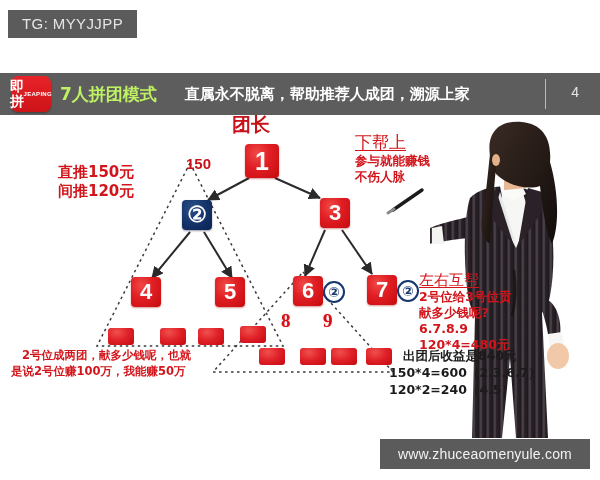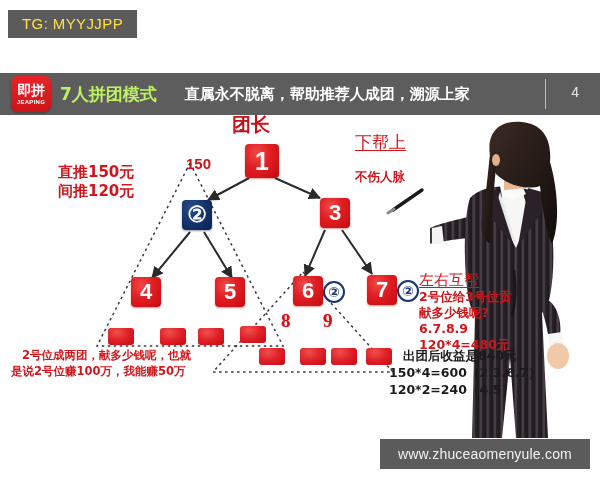--- a/index.html
+++ b/index.html
@@ -13,40 +13,40 @@
     position: relative;
     width: 600px; height: 480px;
     background: #ffffff;
     overflow: hidden;
   }
 
   
   .tg-badge {
     position: absolute; left: 8px; top: 10px;
     background: #5b5b5b;
-    color: #fde047;
+    color: #e5e5e5;
     font-size: 15px;
     padding: 5px 14px 6px 14px;
     letter-spacing: 0.4px;
     white-space: nowrap;
   }
 
   
   .header {
     position: absolute; left: 0; top: 73px;
     width: 600px; height: 42px;
     background: #5d5d5d;
     display: flex; align-items: center;
   }
   .logo {
     width: 40px; height: 36px;
     margin-left: 11px;
     background: linear-gradient(180deg,#e8232a 0%, #cc1418 100%);
     border-radius: 7px;
-    display: flex; flex-direction: column;
+    display: flex; flex-direction: row;
     align-items: center; justify-content: center;
     flex: 0 0 auto;
     box-shadow: 0 1px 2px rgba(0,0,0,.35);
   }
   .logo-cn {
     color: #ffffff; font-size: 14px; font-weight: bold;
     line-height: 15px; letter-spacing: -0.5px;
     font-family: "DejaVu Sans", sans-serif;
   }
   .logo-en {
@@ -295,20 +295,21 @@
   <div class="leaf" style="left:300px; top:348px;"></div>
   <div class="leaf" style="left:331px; top:348px;"></div>
   <div class="leaf" style="left:366px; top:348px;"></div>
 
   <div class="txt label-150" style="left:186px; top:155px;">150</div>
 
   <div class="txt red-hd" style="left:58px; top:163px;">直推150元</div>
   <div class="txt red-hd" style="left:58px; top:182px;">间推120元</div>
 
   <div class="txt red-hd-ul" style="left:355px; top:131px; font-size:17px;">下帮上</div>
+  <div class="txt red-sm" style="left:355px; top:153px;">参与就能赚钱</div>
   <div class="txt red-sm" style="left:355px; top:169px;">不伤人脉</div>
 
   <div class="txt red-hd-ul" style="left:419px; top:271px;">左右互帮</div>
   <div class="txt red-sm" style="left:419px; top:289px;text-align:right;">2号位给3号位贡</div>
   <div class="txt red-sm" style="left:419px; top:305px;">献多少钱呢?</div>
   <div class="txt red-sm" style="left:419px; top:321px;">6.7.8.9</div>
   <div class="txt red-sm" style="left:419px; top:337px;">120*4=480元</div>
 
   <div class="txt red-tiny" style="left:22px; top:348px;">2号位成两团，献多少钱呢，也就</div>
   <div class="txt red-tiny" style="left:11px; top:364px;">是说2号位赚100万，我能赚50万</div>

